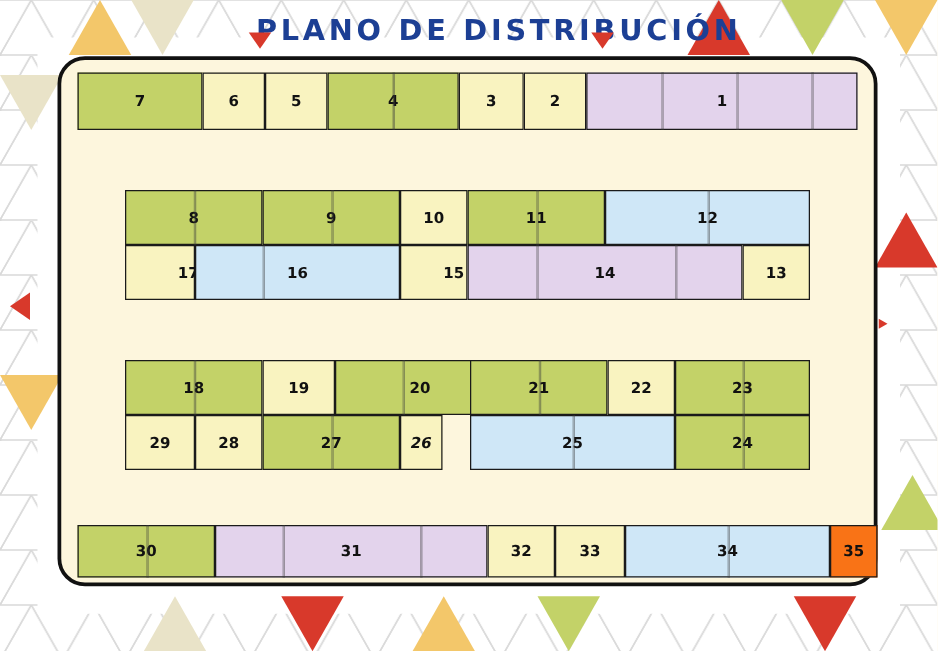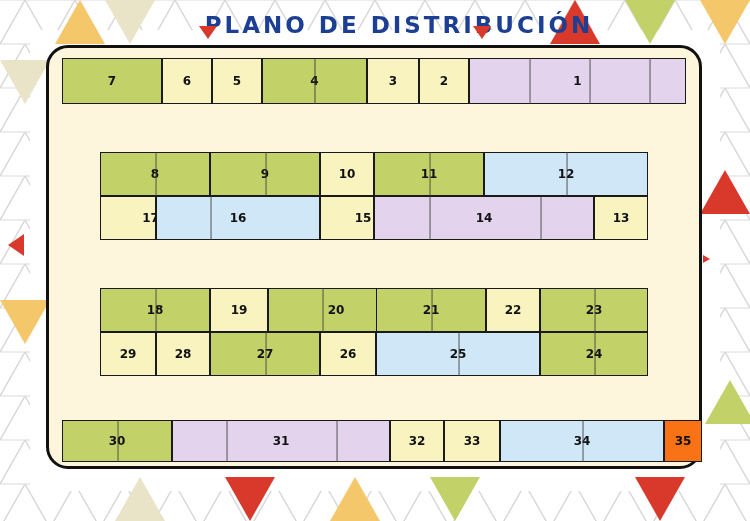--- a/index.html
+++ b/index.html
@@ -238,21 +238,21 @@
 
     <div class="cell yellow" style="left:0px;top:44px;width:56px;height:44px;">
         <span>29</span>
       </div>
     <div class="cell yellow" style="left:56px;top:44px;width:54px;height:44px;">
         <span>28</span>
       </div>
     <div class="cell green" style="left:110px;top:44px;width:110px;height:44px;">
         <span>27</span>
       </div>
-    <div class="cell yellow" style="left:220px;top:44px;width:56px;height:44px;">
+    <div class="cell yellow" style="left:220px;top:44px;width:34px;height:44px;font-style:italic;">
         <span>26</span>
       </div>
     <div class="cell blue" style="left:276px;top:44px;width:164px;height:44px;">
         <span>25</span>
       </div>
     <div class="cell green" style="left:440px;top:44px;width:108px;height:44px;justify-content:center;">
         <span>24</span>
       </div>
     <div class="sub" style="left:165px;top:44px;width:0;height:44px;border-left:1px solid rgba(60,60,60,.4);"></div>
     <div class="sub" style="left:358px;top:44px;width:0;height:44px;border-left:1px solid rgba(60,60,60,.4);"></div>

